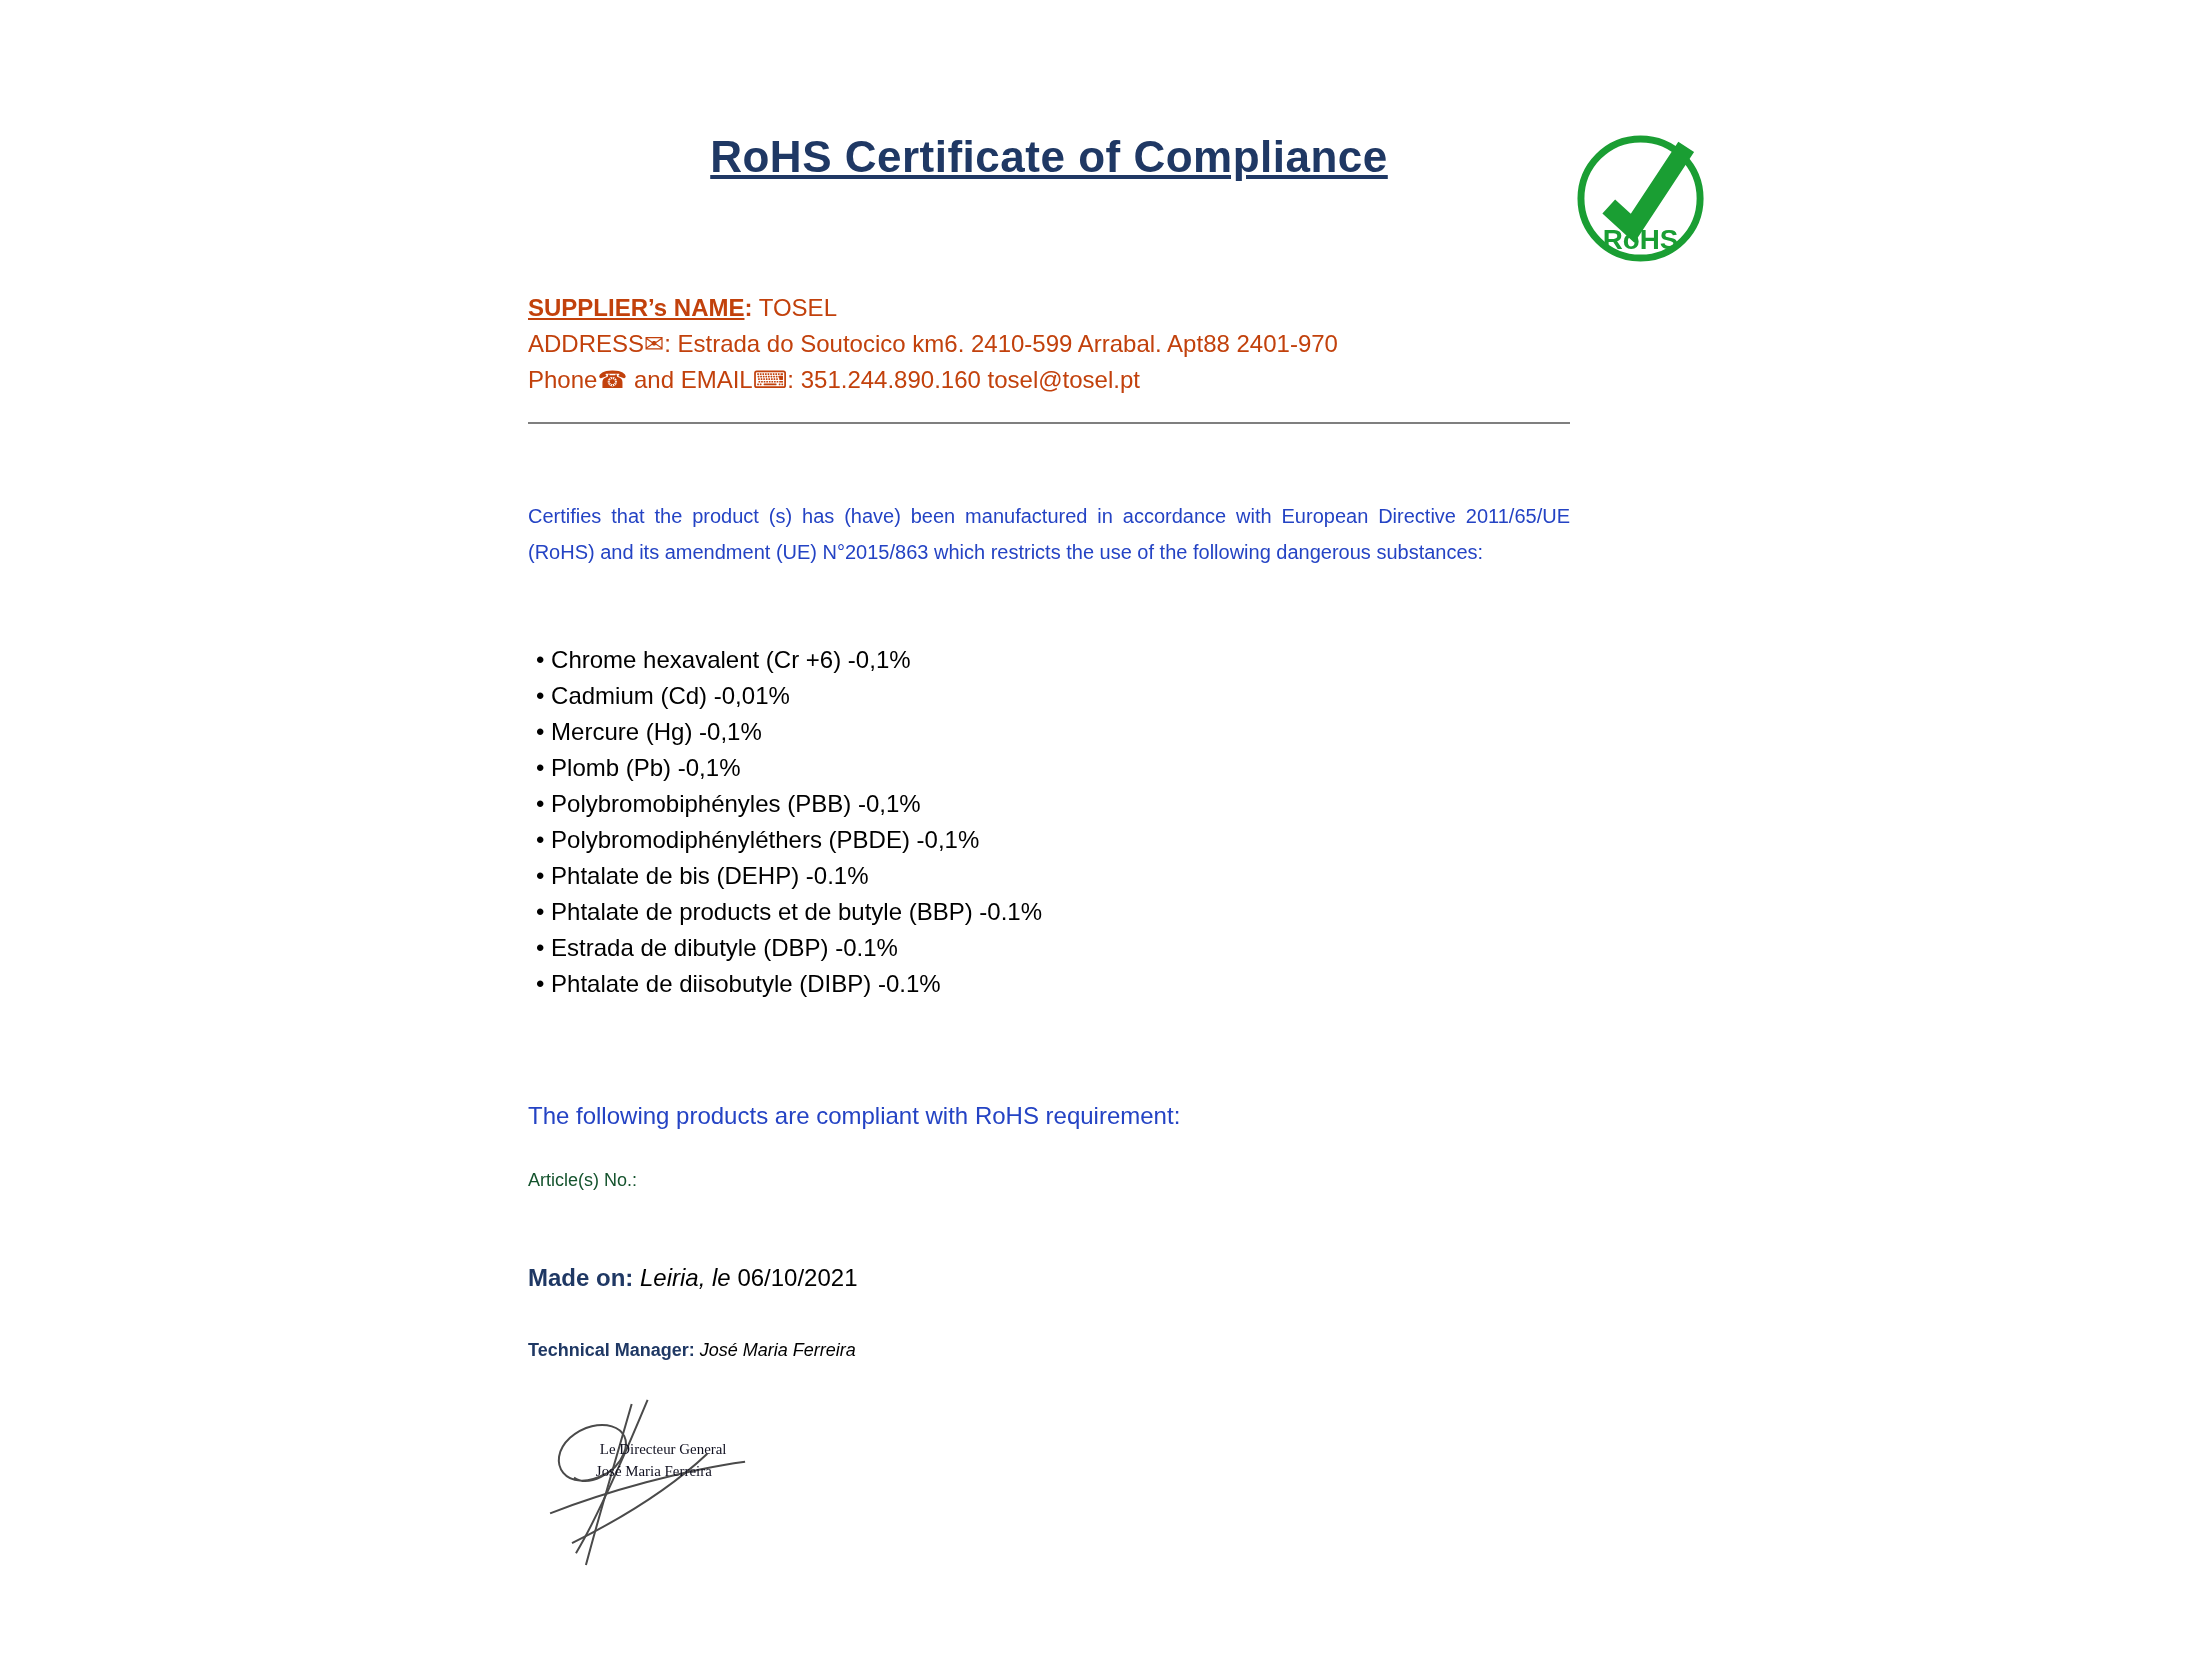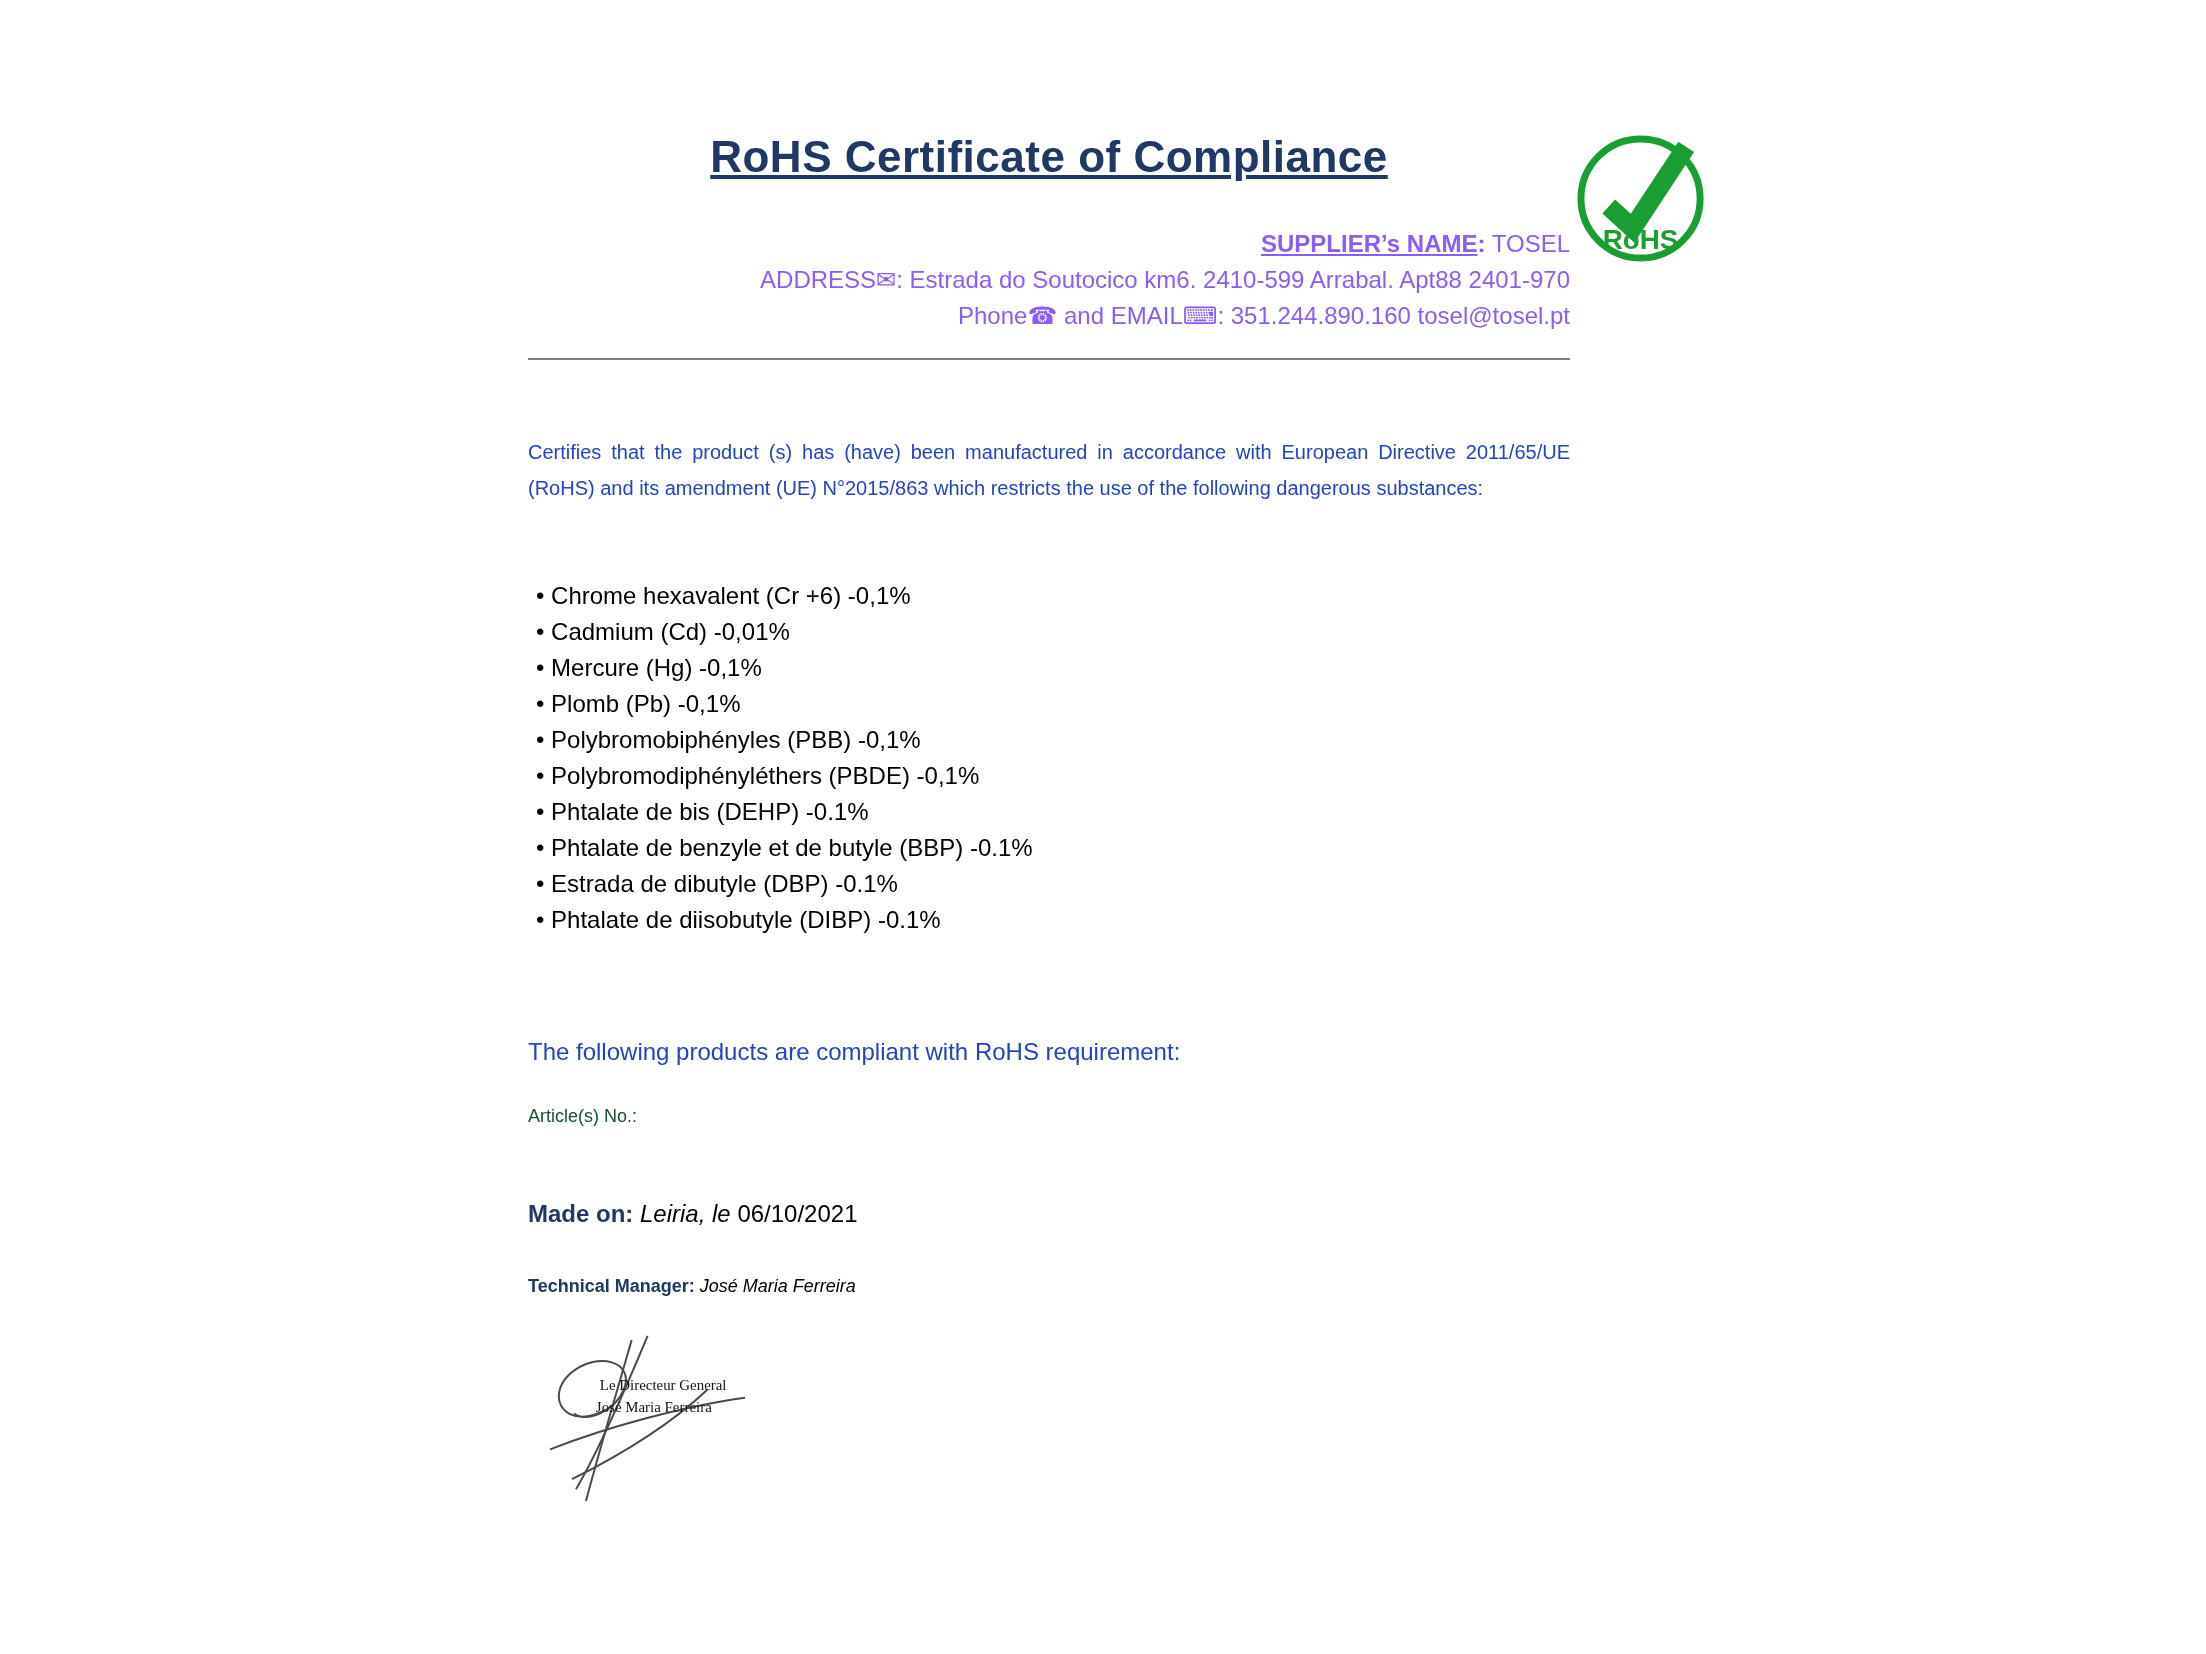--- a/index.html
+++ b/index.html
@@ -25,25 +25,24 @@
     margin-top: 132px;
     text-align: center;
     font-size: 44px;
     font-weight: bold;
     color: #1F3864;
     text-decoration: underline;
     letter-spacing: 0.5px;
   }
 
   .supplier-block {
-    margin-top: 44px;
+    margin-top: 108px;
     font-size: 24px;
     line-height: 36px;
-    color: #8b5cf6;
-    text-align: right;
+    color: #c2410c;
   }
   .bold { font-weight: bold; }
   .underline { text-decoration: underline; }
   .glyph { font-size: 24px; }
 
   .divider {
     border: none;
     border-top: 2px solid #7f7f7f;
     margin-top: 24px;
     width: 100%;
@@ -151,21 +150,21 @@
     <p class="blue-para">Certifies that the product (s) has (have) been manufactured in accordance with European Directive 2011/65/UE (RoHS) and its amendment (UE) N°2015/863 which restricts the use of the following dangerous substances:</p>
 
     <ul class="substances">
       <li>Chrome hexavalent (Cr +6) -0,1%</li>
       <li>Cadmium (Cd) -0,01%</li>
       <li>Mercure (Hg) -0,1%</li>
       <li>Plomb (Pb) -0,1%</li>
       <li>Polybromobiphényles (PBB) -0,1%</li>
       <li>Polybromodiphényléthers (PBDE) -0,1%</li>
       <li>Phtalate de bis (DEHP) -0.1%</li>
-      <li>Phtalate de benzyle et de butyle (BBP) -0.1%</li>
+      <li>Phtalate de products et de butyle (BBP) -0.1%</li>
       <li>Estrada de dibutyle (DBP) -0.1%</li>
       <li>Phtalate de diisobutyle (DIBP) -0.1%</li>
     </ul>
 
     <p class="blue-line">The following products are compliant with RoHS requirement:</p>
 
     <p class="articles">Article(s) No.:</p>
 
     <p class="made-on"><span class="label">Made on:</span><span class="italic"> Leiria, le </span><span>06/10/2021</span></p>
 

